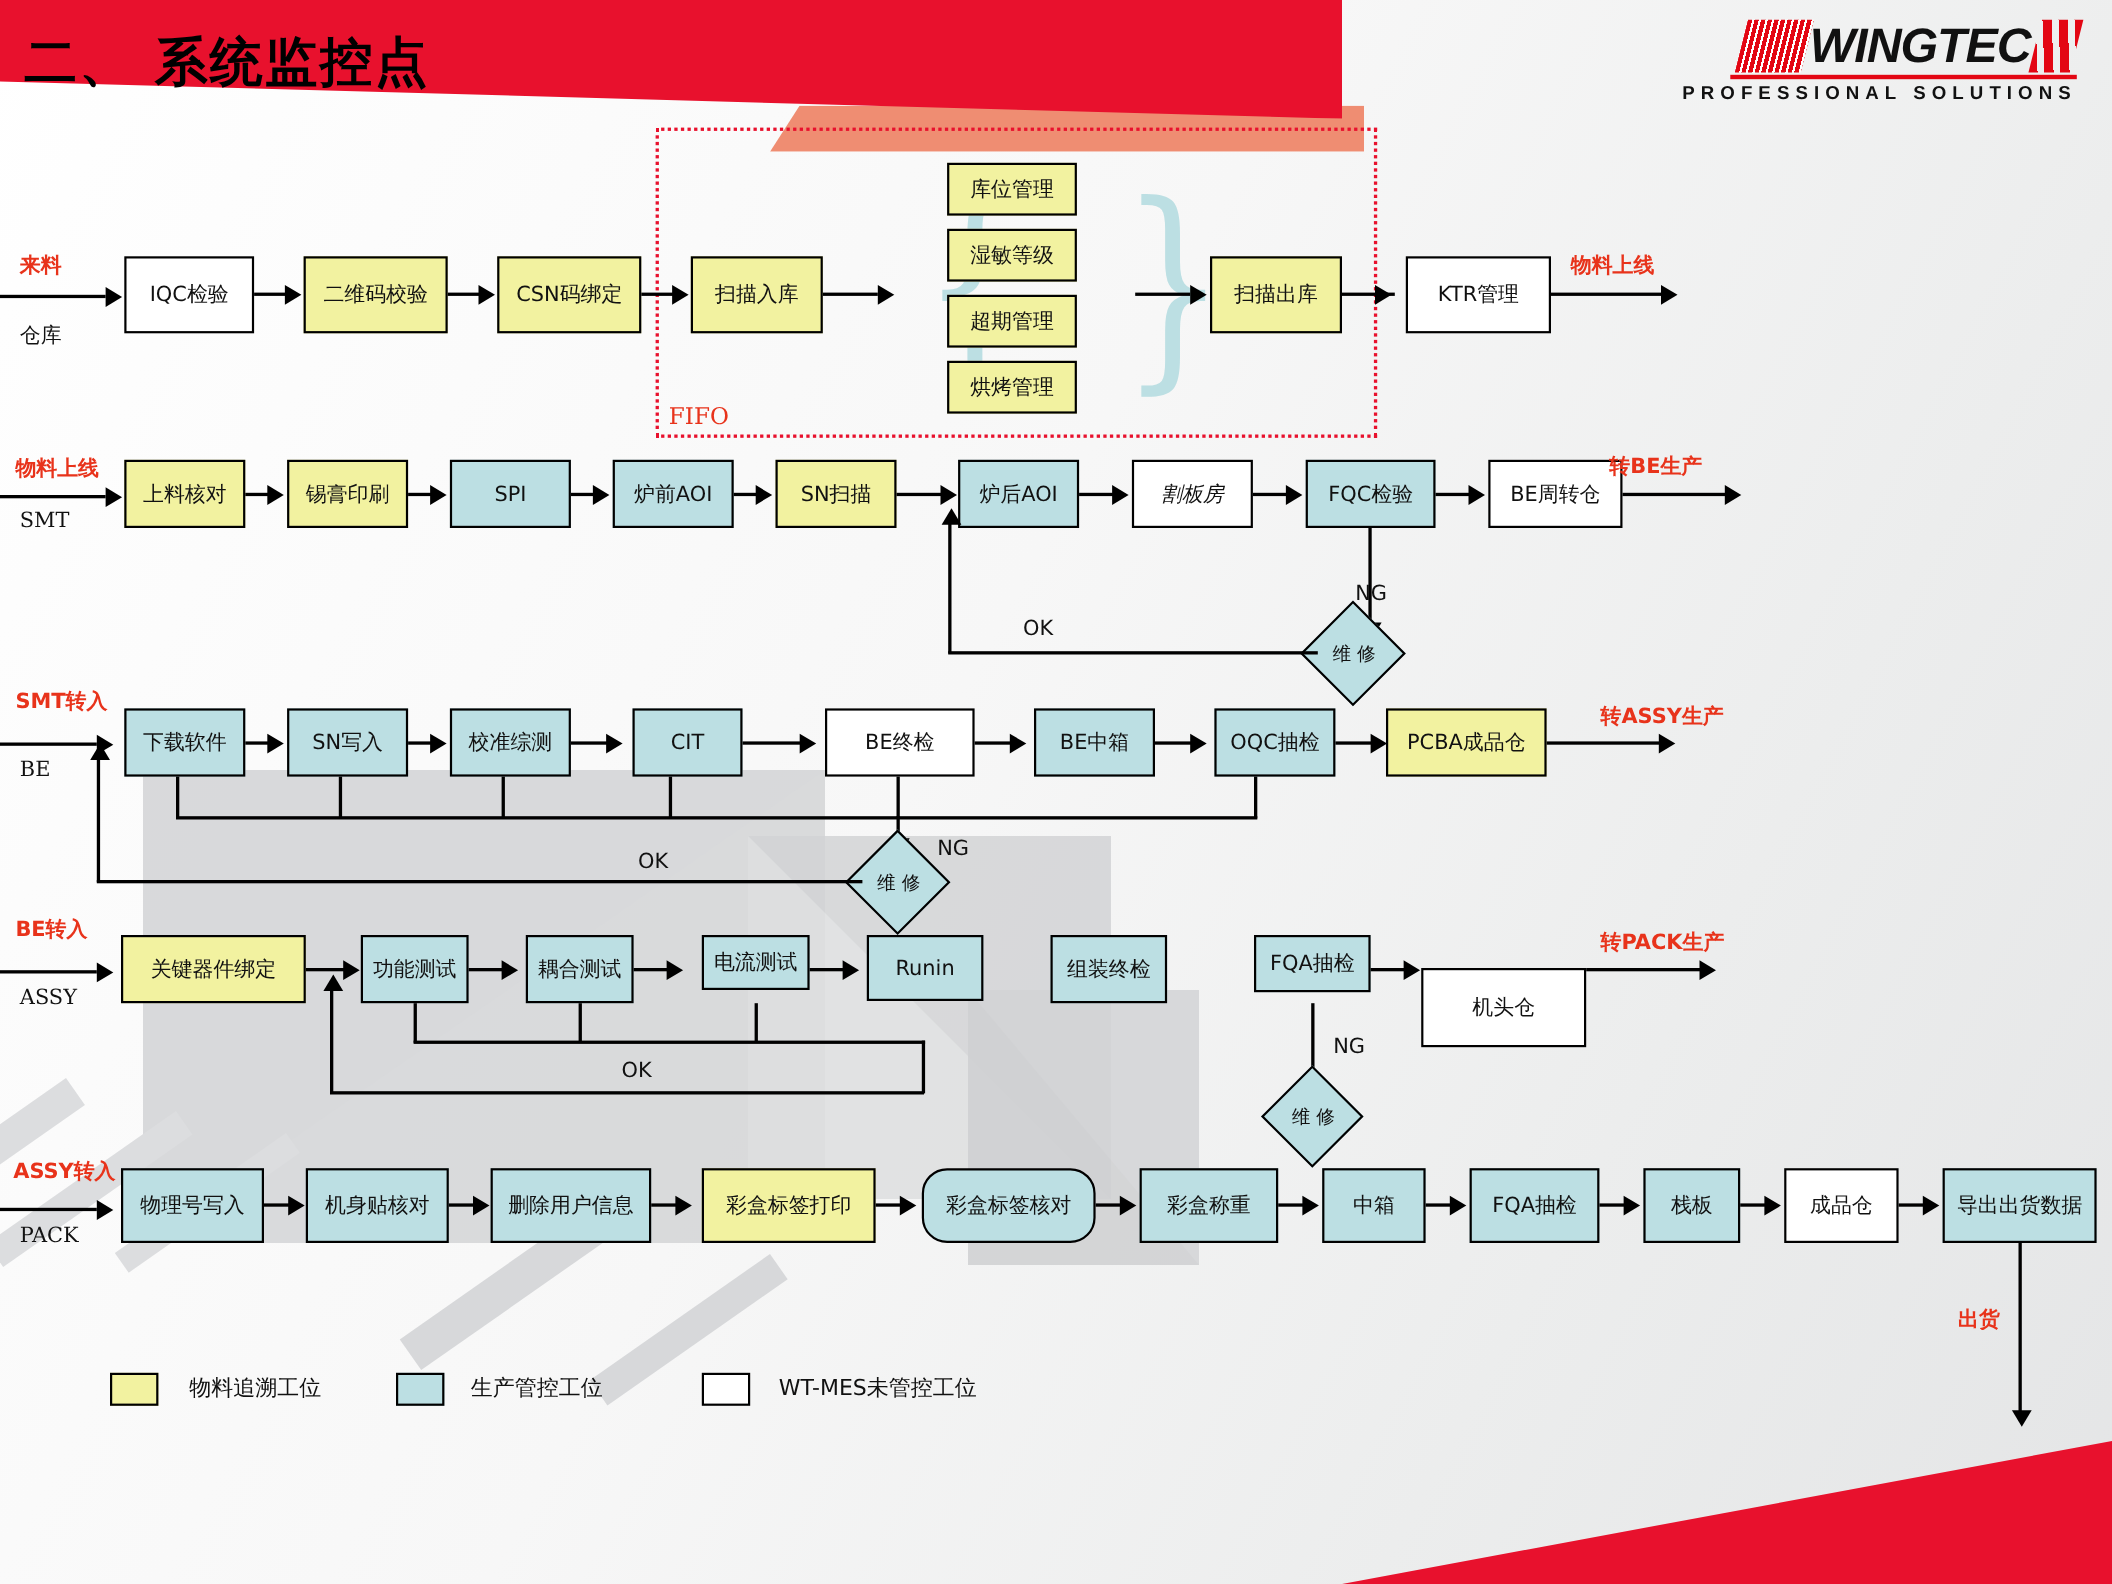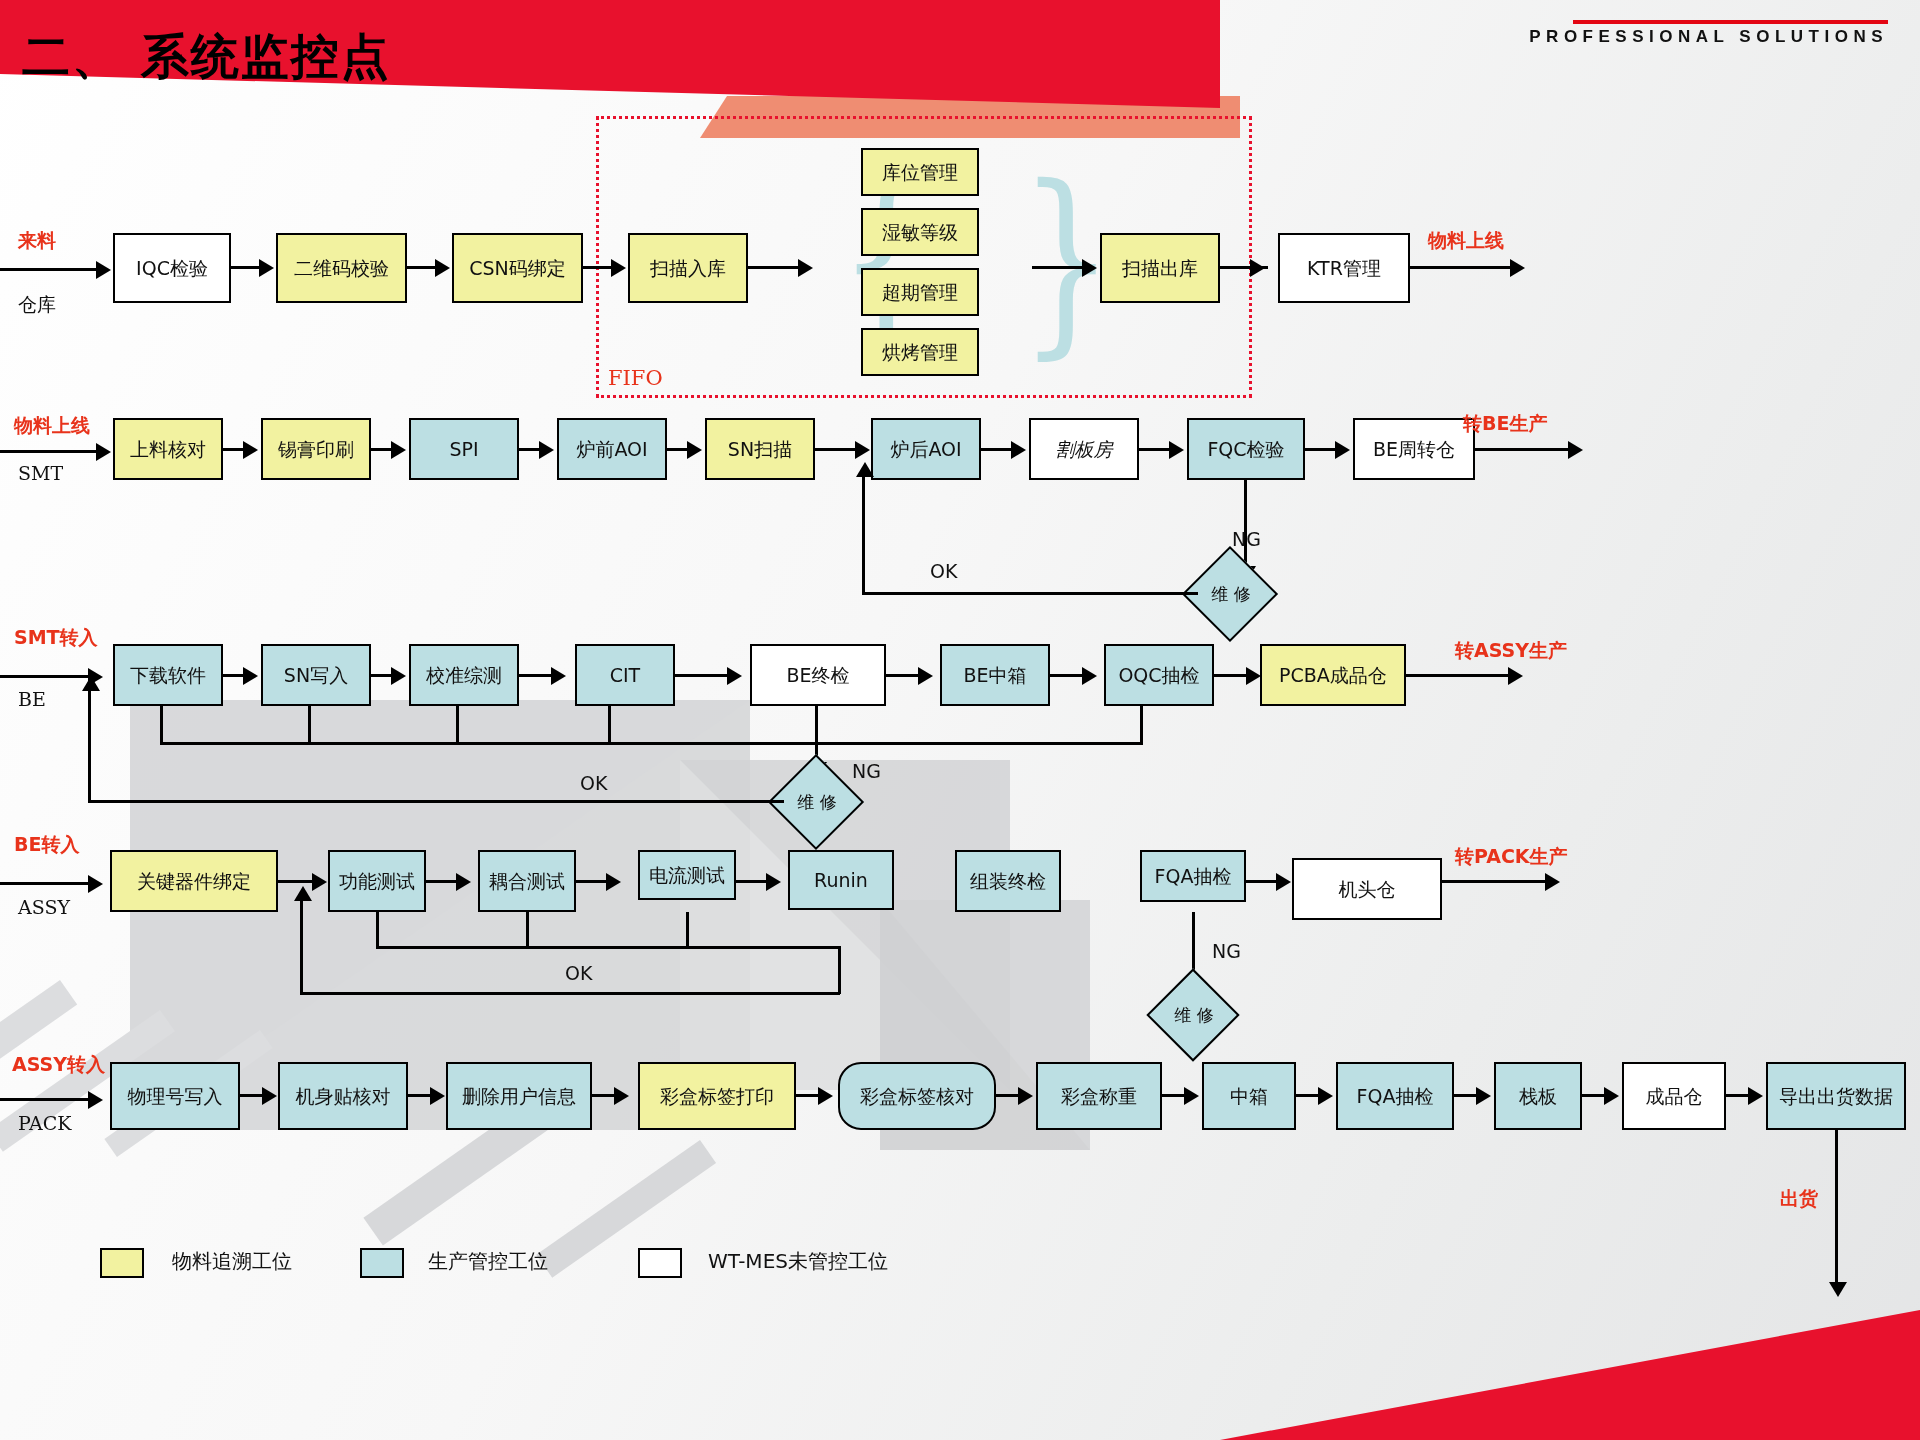--- a/index.html
+++ b/index.html
@@ -81,20 +81,25 @@
   <div class="stripe" style="left:560px;top:1080px;width:34px;height:240px;background:#d7d8da;"></div>
   <div class="stripe" style="left:700px;top:1140px;width:28px;height:200px;background:#d7d8da;"></div>
   <div class="red-bottom"></div>
 </div>
 
 <div class="header-peach"></div>
 <div class="header"></div>
 <div class="title">二、  系统监控点</div>
 
 <div class="logo">
+  <div class="logo-main">
+    <span class="logo-w"></span>
+    <span class="logo-txt">WINGTEC</span>
+    <span class="logo-slash"></span>
+  </div>
   <div class="logo-rule"></div>
   <div class="logo-sub">PROFESSIONAL SOLUTIONS</div>
 </div>
 
 <div class="canvas">
 
   <div class="fifo-box" style="left:596px;top:116px;width:656px;height:282px;"></div>
   <div class="lbl-serif-red" style="left:608px;top:366px;">FIFO</div>
 
   <div class="lbl-red" style="left:18px;top:228px;">来料</div>
@@ -267,21 +272,21 @@
   <div class="arrow-r" style="left:766px;top:873px;"></div>
 
   <div class="node blue" style="left:788px;top:850px;width:106px;height:60px;">Runin</div>
 
   <div class="node blue" style="left:955px;top:850px;width:106px;height:62px;">组装终检</div>
 
   <div class="node blue" style="left:1140px;top:850px;width:106px;height:52px;">FQA抽检</div>
   <div class="hline" style="left:1246px;top:880px;width:34px;"></div>
   <div class="arrow-r" style="left:1276px;top:873px;"></div>
 
-  <div class="node white" style="left:1292px;top:858px;width:150px;height:62px;">机头仓</div>
+  <div class="node white" style="left:1292px;top:880px;width:150px;height:72px;">机头仓</div>
   <div class="hline" style="left:1442px;top:880px;width:110px;"></div>
   <div class="arrow-r" style="left:1545px;top:873px;"></div>
   <div class="lbl-red" style="left:1455px;top:844px;">转PACK生产</div>
 
   <div class="vline" style="left:376px;top:912px;width:3px;height:36px;"></div>
   <div class="vline" style="left:526px;top:912px;width:3px;height:36px;"></div>
   <div class="vline" style="left:686px;top:912px;width:3px;height:36px;"></div>
   <div class="hline" style="left:376px;top:946px;width:465px;"></div>
   <div class="hline" style="left:300px;top:992px;width:540px;"></div>
   <div class="vline" style="left:838px;top:946px;width:3px;height:48px;"></div>

